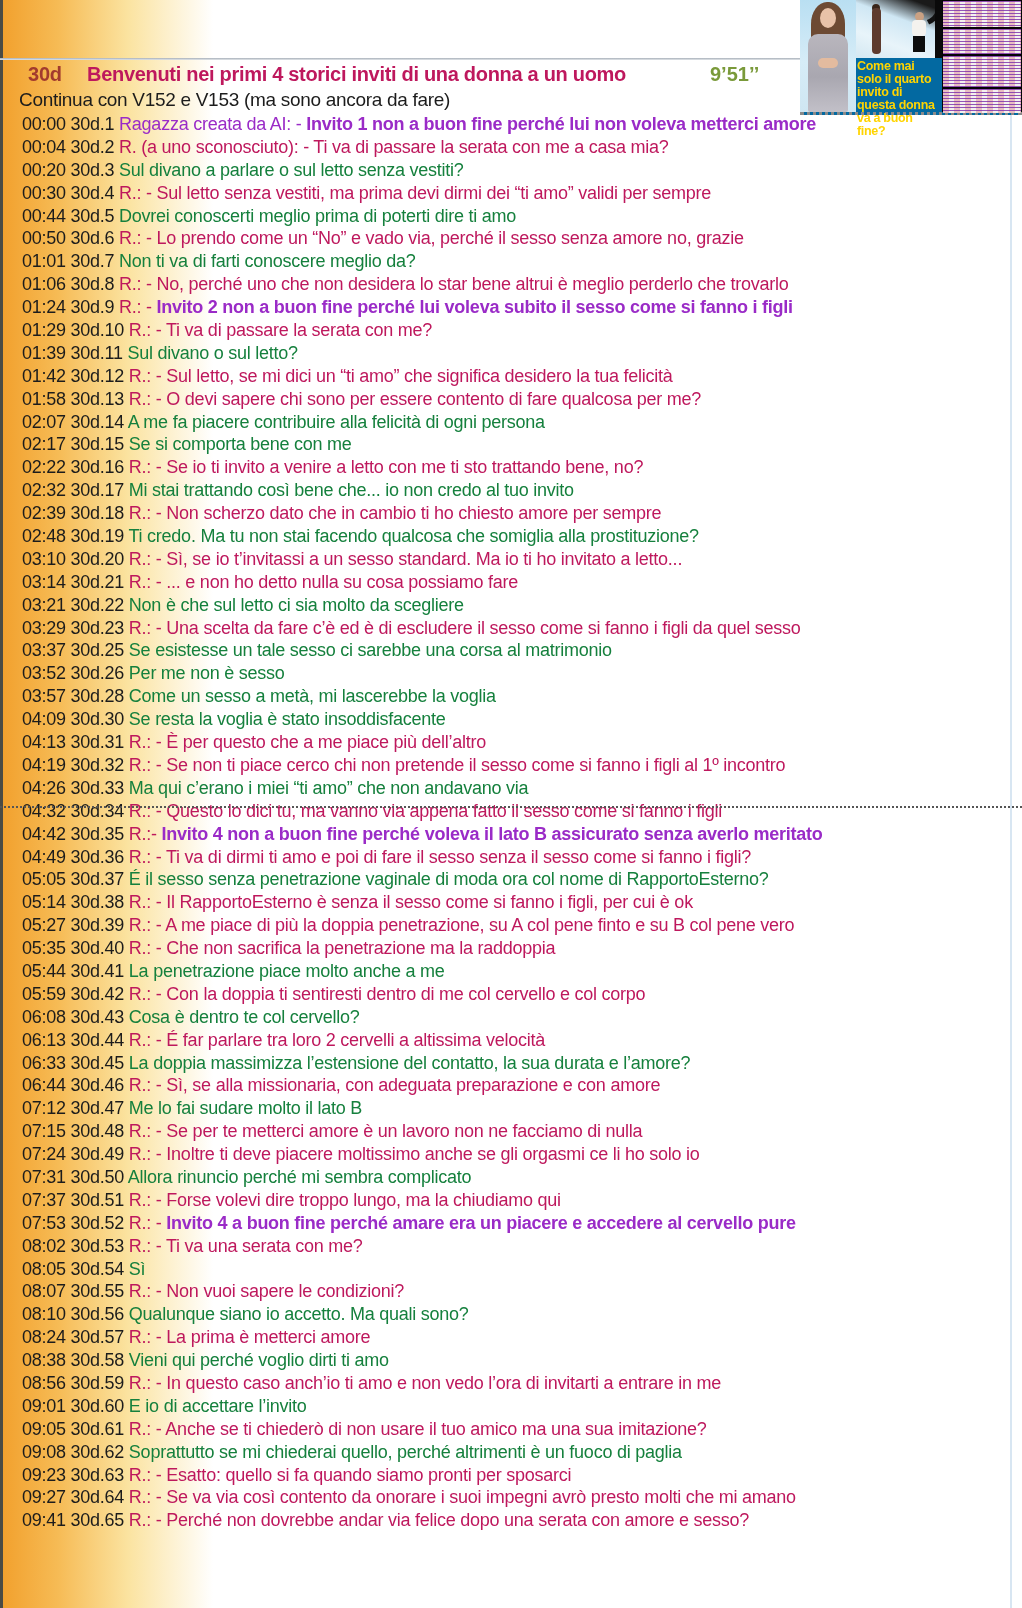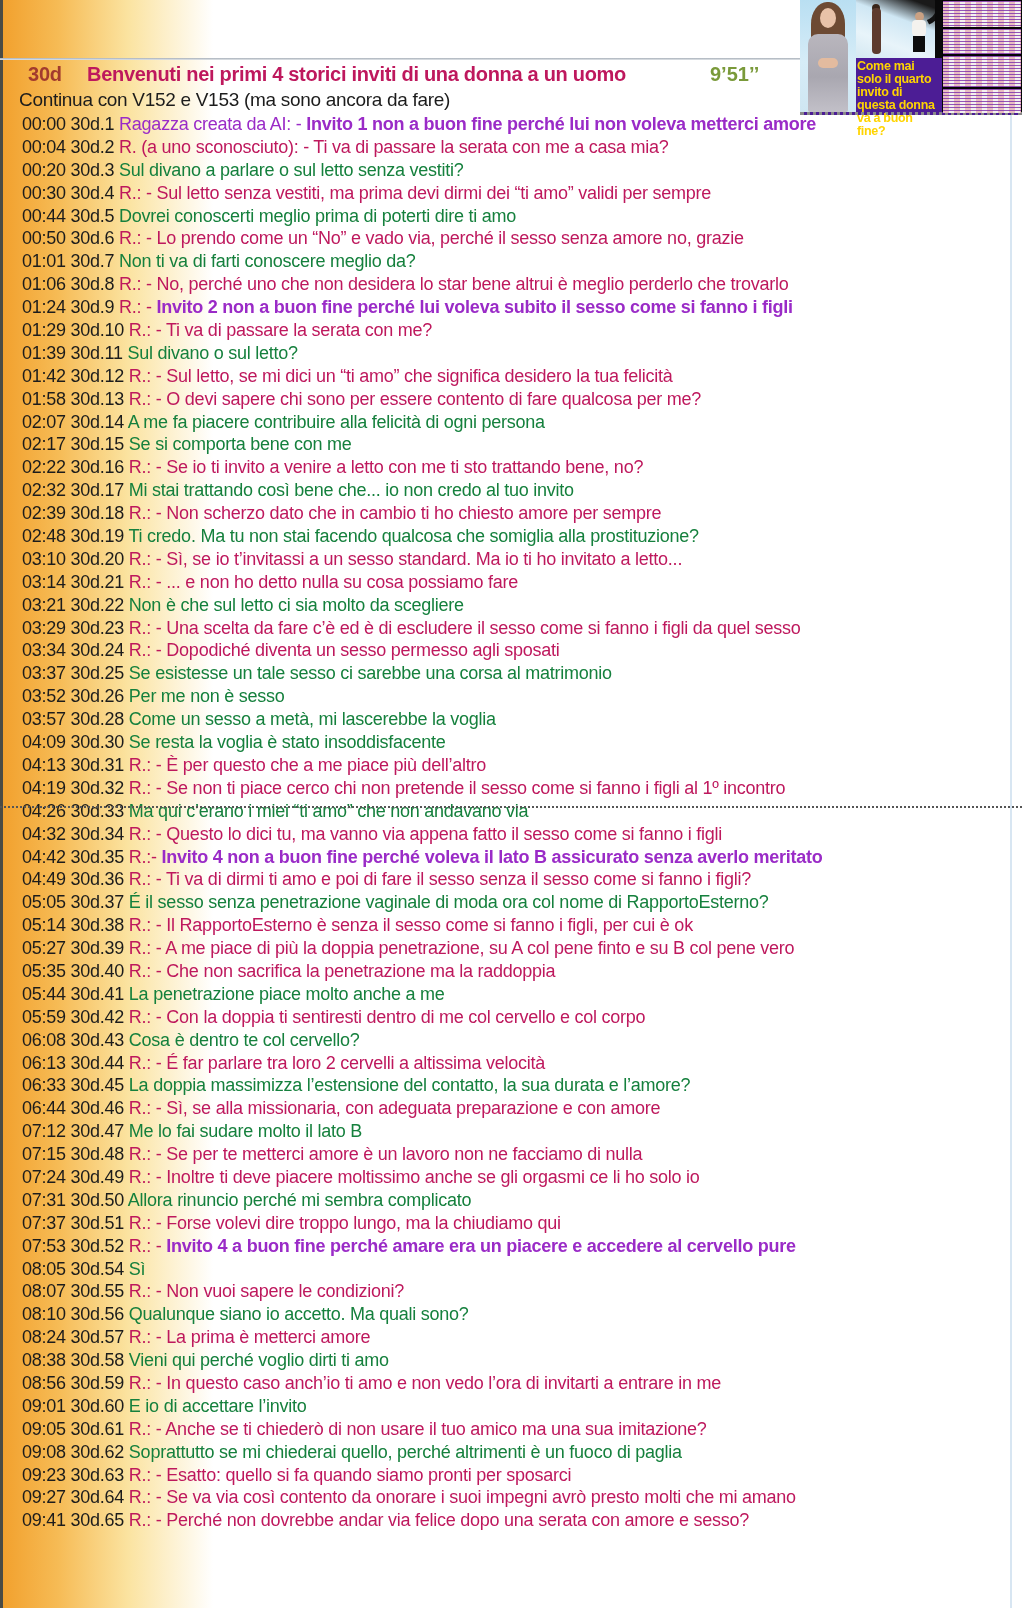--- a/index.html
+++ b/index.html
@@ -31,21 +31,21 @@
   
   .transcript{position:absolute;left:22px;top:113px;width:992px;z-index:2;}
   .row{white-space:nowrap;font-size:18px;line-height:22.9px;height:22.9px;letter-spacing:-0.25px;color:#1c1c1c;}
   .t-black{color:#15803d;}
   .t-mag{color:#be185d;}
   .t-vio{color:#9a2bc7;}
   .t-bold{color:#9a2bc7;font-weight:bold;}
   .t-meta{color:#1c1c1c;}
 
   
-  .thumb{position:absolute;left:800px;top:0;width:222px;height:112px;background:#4c1d95;
+  .thumb{position:absolute;left:800px;top:0;width:222px;height:112px;background:#0369a1;
     border-bottom:3px dotted #8a8a8a;z-index:3;}
   .thumb .photo{position:absolute;left:0;top:0;width:56px;height:112px;
     background:linear-gradient(180deg,#b9dff2 0%,#d6ecf7 55%,#cfe6f2 100%);overflow:hidden;}
   .photo .hair{position:absolute;left:11px;top:2px;width:34px;height:62px;border-radius:16px/22px;background:#6d4a33;}
   .photo .face{position:absolute;left:20px;top:8px;width:16px;height:20px;border-radius:50%;background:#e8c2a8;}
   .photo .dress{position:absolute;left:8px;top:34px;width:40px;height:78px;
     background:linear-gradient(180deg,#b9b6bd,#a9a7b0 55%,#c2c0c8);border-radius:10px 10px 2px 2px;}
   .photo .arms{position:absolute;left:18px;top:58px;width:20px;height:10px;border-radius:6px;background:#e3bb9f;}
 
   .thumb .scene{position:absolute;left:56px;top:0;width:86px;height:58px;
@@ -129,21 +129,20 @@
     <div class="row"><span class="t-meta">02:07 30d.14 </span><span class="t-black">A me fa piacere contribuire alla felicità di ogni persona</span></div>
     <div class="row"><span class="t-meta">02:17 30d.15 </span><span class="t-black">Se si comporta bene con me</span></div>
     <div class="row"><span class="t-meta">02:22 30d.16 </span><span class="t-mag">R.: - Se io ti invito a venire a letto con me ti sto trattando bene, no?</span></div>
     <div class="row"><span class="t-meta">02:32 30d.17 </span><span class="t-black">Mi stai trattando così bene che... io non credo al tuo invito</span></div>
     <div class="row"><span class="t-meta">02:39 30d.18 </span><span class="t-mag">R.: - Non scherzo dato che in cambio ti ho chiesto amore per sempre</span></div>
     <div class="row"><span class="t-meta">02:48 30d.19 </span><span class="t-black">Ti credo. Ma tu non stai facendo qualcosa che somiglia alla prostituzione?</span></div>
     <div class="row"><span class="t-meta">03:10 30d.20 </span><span class="t-mag">R.: - Sì, se io t’invitassi a un sesso standard. Ma io ti ho invitato a letto...</span></div>
     <div class="row"><span class="t-meta">03:14 30d.21 </span><span class="t-mag">R.: - ... e non ho detto nulla su cosa possiamo fare</span></div>
     <div class="row"><span class="t-meta">03:21 30d.22 </span><span class="t-black">Non è che sul letto ci sia molto da scegliere</span></div>
     <div class="row"><span class="t-meta">03:29 30d.23 </span><span class="t-mag">R.: - Una scelta da fare c’è ed è di escludere il sesso come si fanno i figli da quel sesso</span></div>
-    <div class="row"><span class="t-meta">03:34 30d.24 </span><span class="t-mag">R.: - Dopodiché diventa un sesso permesso agli sposati</span></div>
     <div class="row"><span class="t-meta">03:37 30d.25 </span><span class="t-black">Se esistesse un tale sesso ci sarebbe una corsa al matrimonio</span></div>
     <div class="row"><span class="t-meta">03:52 30d.26 </span><span class="t-black">Per me non è sesso</span></div>
     <div class="row"><span class="t-meta">03:57 30d.28 </span><span class="t-black">Come un sesso a metà, mi lascerebbe la voglia</span></div>
     <div class="row"><span class="t-meta">04:09 30d.30 </span><span class="t-black">Se resta la voglia è stato insoddisfacente</span></div>
     <div class="row"><span class="t-meta">04:13 30d.31 </span><span class="t-mag">R.: - È per questo che a me piace più dell’altro</span></div>
     <div class="row"><span class="t-meta">04:19 30d.32 </span><span class="t-mag">R.: - Se non ti piace cerco chi non pretende il sesso come si fanno i figli al 1º incontro</span></div>
     <div class="row"><span class="t-meta">04:26 30d.33 </span><span class="t-black">Ma qui c’erano i miei “ti amo” che non andavano via</span></div>
     <div class="row"><span class="t-meta">04:32 30d.34 </span><span class="t-mag">R.: - Questo lo dici tu, ma vanno via appena fatto il sesso come si fanno i figli</span></div>
     <div class="row"><span class="t-meta">04:42 30d.35 </span><span class="t-mag">R.:- </span><span class="t-bold">Invito 4 non a buon fine perché voleva il lato B assicurato senza averlo meritato</span></div>
     <div class="row"><span class="t-meta">04:49 30d.36 </span><span class="t-mag">R.: - Ti va di dirmi ti amo e poi di fare il sesso senza il sesso come si fanno i figli?</span></div>
@@ -156,20 +155,21 @@
     <div class="row"><span class="t-meta">06:08 30d.43 </span><span class="t-black">Cosa è dentro te col cervello?</span></div>
     <div class="row"><span class="t-meta">06:13 30d.44 </span><span class="t-mag">R.: - É far parlare tra loro 2 cervelli a altissima velocità</span></div>
     <div class="row"><span class="t-meta">06:33 30d.45 </span><span class="t-black">La doppia massimizza l’estensione del contatto, la sua durata e l’amore?</span></div>
     <div class="row"><span class="t-meta">06:44 30d.46 </span><span class="t-mag">R.: - Sì, se alla missionaria, con adeguata preparazione e con amore</span></div>
     <div class="row"><span class="t-meta">07:12 30d.47 </span><span class="t-black">Me lo fai sudare molto il lato B</span></div>
     <div class="row"><span class="t-meta">07:15 30d.48 </span><span class="t-mag">R.: - Se per te metterci amore è un lavoro non ne facciamo di nulla</span></div>
     <div class="row"><span class="t-meta">07:24 30d.49 </span><span class="t-mag">R.: - Inoltre ti deve piacere moltissimo anche se gli orgasmi ce li ho solo io</span></div>
     <div class="row"><span class="t-meta">07:31 30d.50 </span><span class="t-black">Allora rinuncio perché mi sembra complicato</span></div>
     <div class="row"><span class="t-meta">07:37 30d.51 </span><span class="t-mag">R.: - Forse volevi dire troppo lungo, ma la chiudiamo qui</span></div>
     <div class="row"><span class="t-meta">07:53 30d.52 </span><span class="t-mag">R.: - </span><span class="t-bold">Invito 4 a buon fine perché amare era un piacere e accedere al cervello pure</span></div>
+    <div class="row"><span class="t-meta">08:02 30d.53 </span><span class="t-mag">R.: - Ti va una serata con me?</span></div>
     <div class="row"><span class="t-meta">08:05 30d.54 </span><span class="t-black">Sì</span></div>
     <div class="row"><span class="t-meta">08:07 30d.55 </span><span class="t-mag">R.: - Non vuoi sapere le condizioni?</span></div>
     <div class="row"><span class="t-meta">08:10 30d.56 </span><span class="t-black">Qualunque siano io accetto. Ma quali sono?</span></div>
     <div class="row"><span class="t-meta">08:24 30d.57 </span><span class="t-mag">R.: - La prima è metterci amore</span></div>
     <div class="row"><span class="t-meta">08:38 30d.58 </span><span class="t-black">Vieni qui perché voglio dirti ti amo</span></div>
     <div class="row"><span class="t-meta">08:56 30d.59 </span><span class="t-mag">R.: - In questo caso anch’io ti amo e non vedo l’ora di invitarti a entrare in me</span></div>
     <div class="row"><span class="t-meta">09:01 30d.60 </span><span class="t-black">E io di accettare l’invito</span></div>
     <div class="row"><span class="t-meta">09:05 30d.61 </span><span class="t-mag">R.: - Anche se ti chiederò di non usare il tuo amico ma una sua imitazione?</span></div>
     <div class="row"><span class="t-meta">09:08 30d.62 </span><span class="t-black">Soprattutto se mi chiederai quello, perché altrimenti è un fuoco di paglia</span></div>
     <div class="row"><span class="t-meta">09:23 30d.63 </span><span class="t-mag">R.: - Esatto: quello si fa quando siamo pronti per sposarci</span></div>

